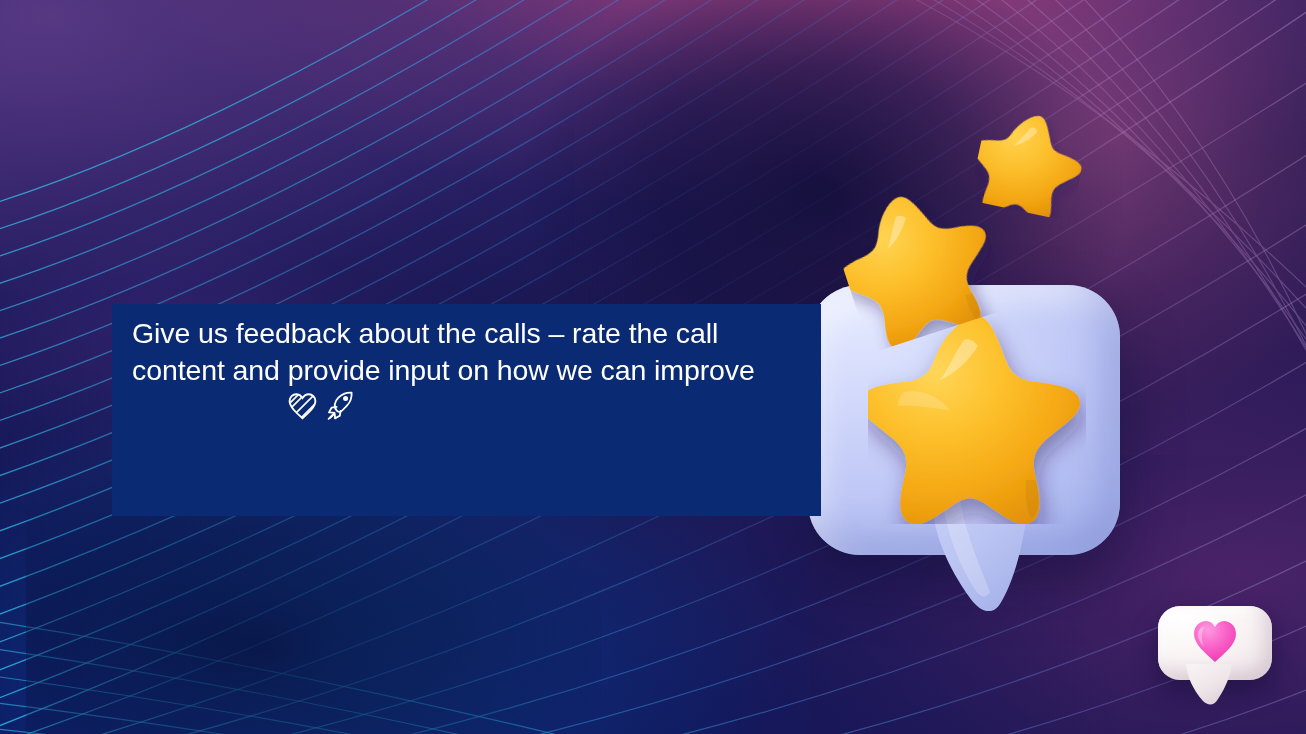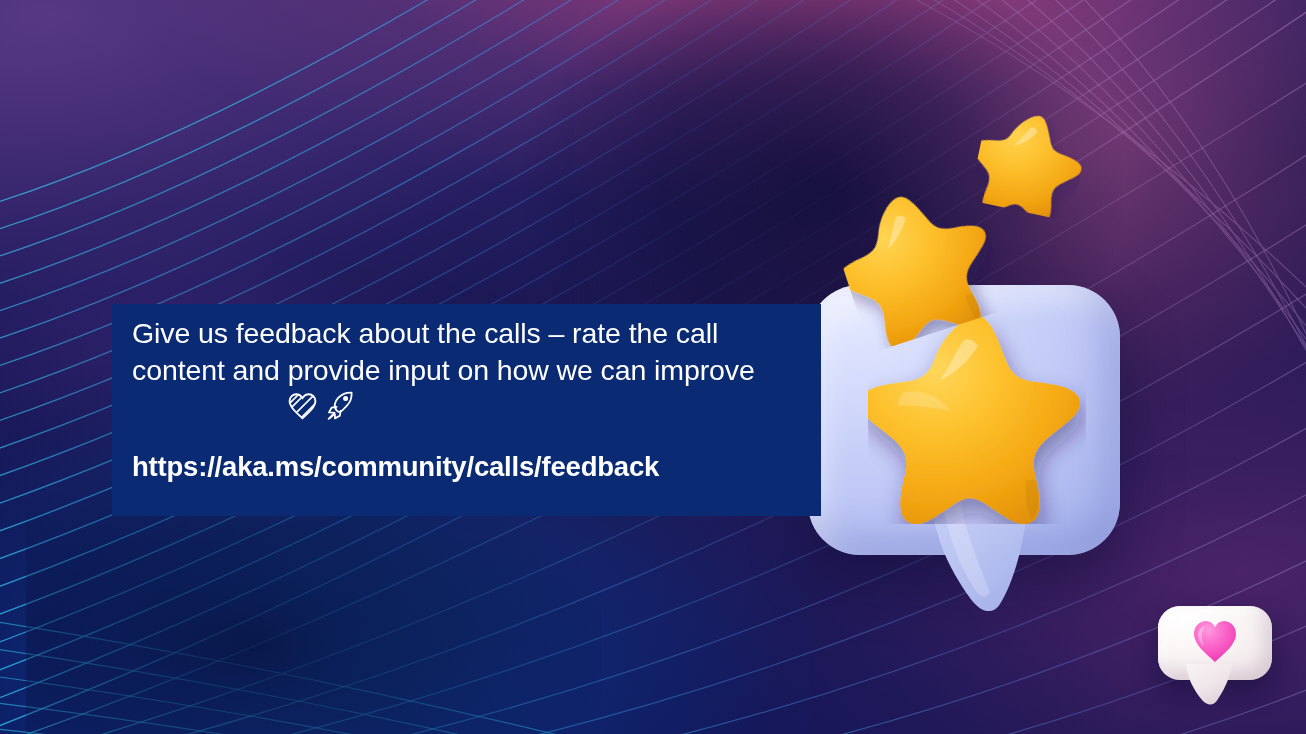--- a/index.html
+++ b/index.html
@@ -429,15 +429,14 @@
               <path d="M8.6 21.8 L2.6 27.8"></path>
               <path d="M7.0 24.0 L4.2 26.8"></path>
             </g>
             <circle cx="19.6" cy="7.6" r="2.5" fill="#ffffff"></circle>
           </svg>
         </span>
       </span>
     </div>
   </div>
 
-  <p id="url-line">https://aka.ms/community/calls/feedback</p>
 
 </div>
 
 </body></html>

